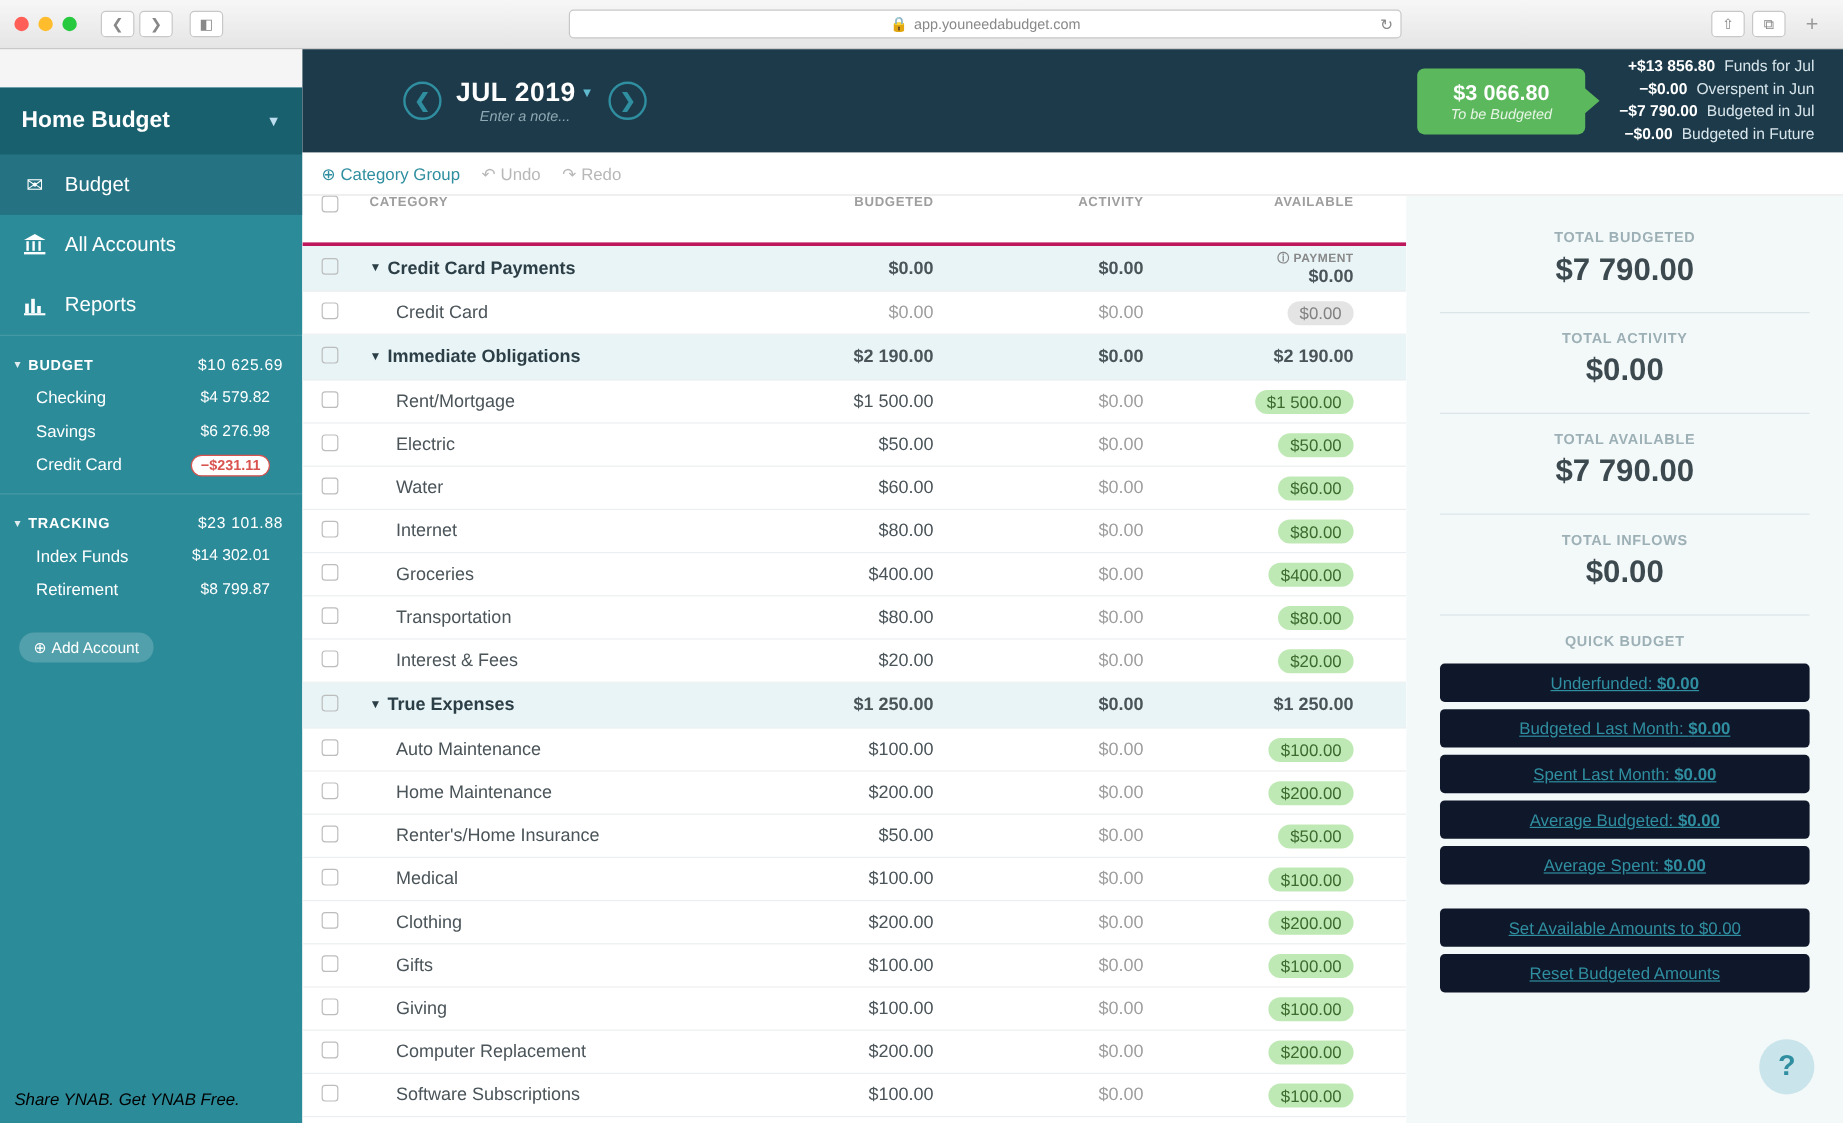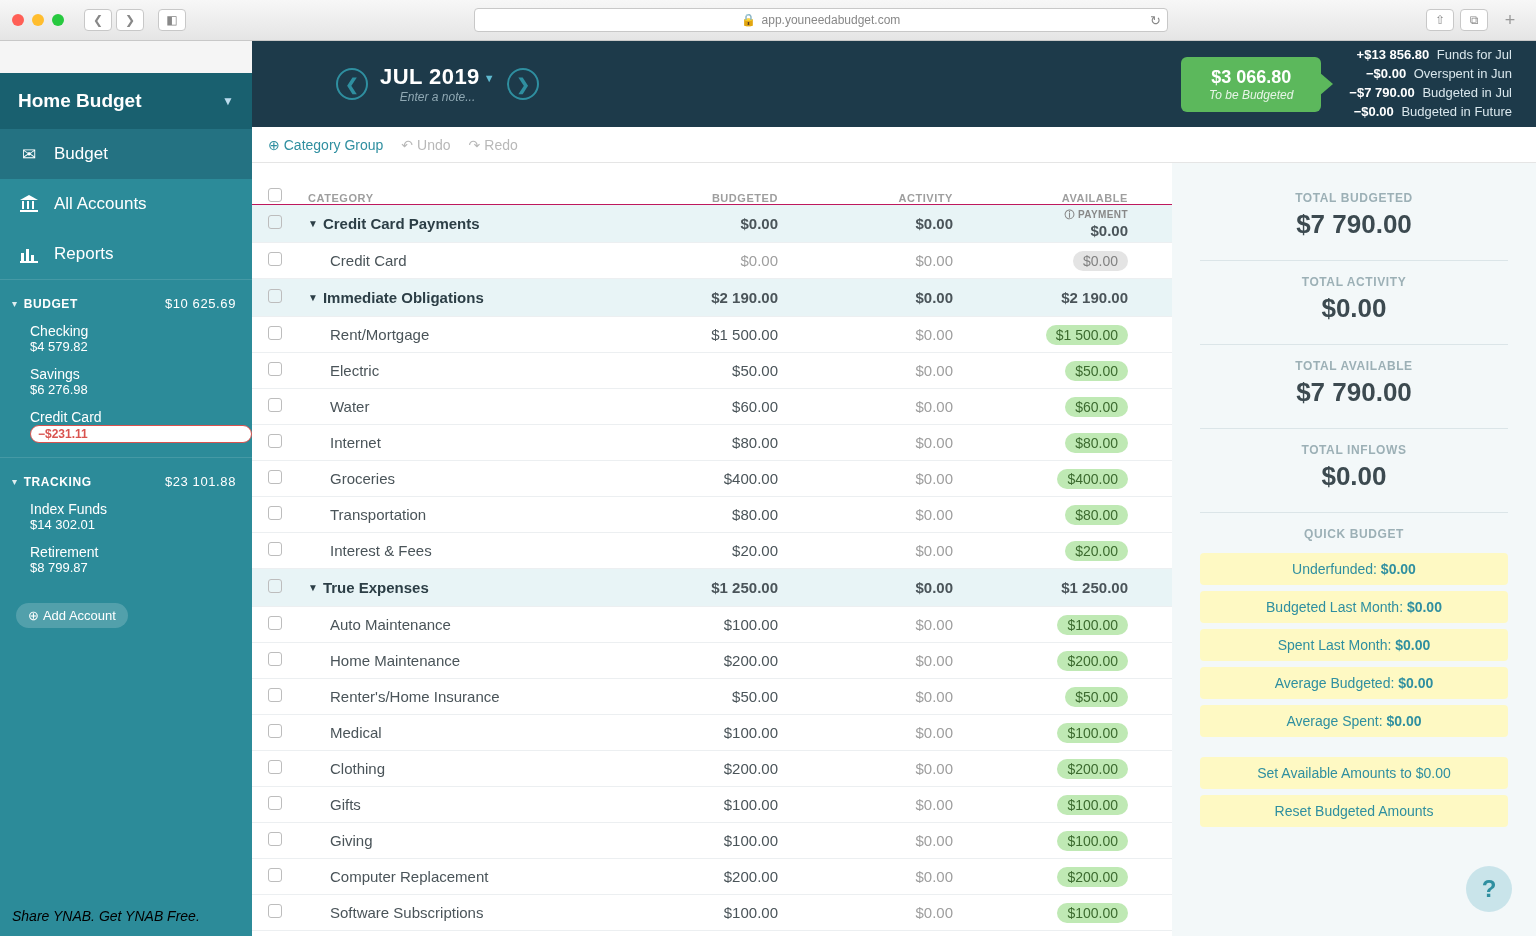--- a/index.html
+++ b/index.html
@@ -22,21 +22,21 @@
 .budget-selector h1 { font-size: 19px; font-weight: 600; }
 .budget-selector .caret { font-size: 12px; color: #bde; }
 .nav-item { height: 50px; display: flex; align-items: center; padding: 0 18px; gap: 14px; font-size: 17px; cursor: pointer; }
 .nav-item.active { background: #247282; }
 .nav-item .icon { width: 22px; display: flex; justify-content: center; }
 .accounts-sec { padding: 8px 0; border-top: 1px solid rgba(255,255,255,0.12); }
 .acct-header { display: flex; align-items: center; padding: 8px 16px 6px 12px; font-size: 12px; letter-spacing: 0.05em; cursor: pointer; }
 .acct-header .chev { font-size: 10px; margin-right: 6px; opacity: 0.85; }
 .acct-header .label { flex: 1; font-weight: 600; }
 .acct-header .amt { font-size: 13px; }
-.acct-row { display: flex; padding: 6px 0 6px 30px; font-size: 14px; cursor: pointer; flex-direction: column; }
+.acct-row { display: flex; padding: 6px 27px 6px 30px; font-size: 14px; cursor: pointer; }
 .acct-row .name { flex: 1; }
 .acct-row .amt { font-size: 13px; }
 .neg-pill { background: #fff; color: #d9534f; border-radius: 12px; padding: 1px 7px; font-size: 12px; font-weight: 600; border: 1px solid #d9534f; }
 .add-acct { margin: 14px 16px; background: rgba(255,255,255,0.18); border-radius: 14px; padding: 5px 12px; font-size: 13px; display: inline-flex; align-items: center; gap: 4px; cursor: pointer; }
 .sidebar-footer { margin-top: auto; padding: 12px 12px; font-size: 14px; color: #000000; font-style: italic; }
 .main { flex: 1; display: flex; flex-direction: column; background: #fff; }
 .header { height: 86px; background: #1d3a4a; display: flex; align-items: center; padding: 0 24px; color: #fff; }
 .month-nav { display: flex; align-items: center; gap: 12px; margin-left: 60px; }
 .nav-circle { width: 32px; height: 32px; border: 2px solid #2f8fa0; border-radius: 50%; display: flex; align-items: center; justify-content: center; color: #2f8fa0; cursor: pointer; font-size: 16px; font-weight: bold; }
 .month-title { text-align: center; }
@@ -49,21 +49,21 @@
 .tbb-amt { font-size: 18px; font-weight: 700; }
 .tbb-lbl { font-size: 12px; font-style: italic; color: rgba(255,255,255,0.85); }
 .age-block { margin-left: 28px; font-size: 13px; text-align: right; line-height: 1.45; }
 .age-block .row { white-space: nowrap; color: #d8e6ec; }
 .age-block .row b { font-weight: 700; color: #fff; margin-right: 4px; }
 .toolbar { height: 36px; border-bottom: 1px solid #e5e5e5; display: flex; align-items: center; padding: 0 16px; gap: 18px; font-size: 14px; }
 .tb-link { color: #2f8fa0; cursor: pointer; display: flex; align-items: center; gap: 4px; }
 .tb-link.muted { color: #b8b8b8; }
 .content { flex: 1; display: flex; overflow: hidden; }
 .table-wrap { flex: 1; overflow-y: auto; }
-.thead { height: 42px; display: flex; align-items: flex-end; border-bottom: 1px solid #be185d; padding: 0 16px; font-size: 11px; letter-spacing: 0.05em; color: #9e9e9e; font-weight: 600; }
+.thead { height: 42px; display: flex; align-items: flex-start; border-bottom: 3px solid #be185d; padding: 0 16px; font-size: 11px; letter-spacing: 0.05em; color: #9e9e9e; font-weight: 600; }
 .col-chk { width: 32px; }
 .col-cat { flex: 1; padding-left: 8px; }
 .col-num { width: 175px; text-align: right; padding-right: 28px; }
 .group-row, .item-row { display: flex; align-items: center; height: 36px; padding: 0 16px; border-bottom: 1px solid #eceff1; font-size: 15px; }
 .group-row { background: #e8f4f6; font-weight: 600; color: #2c3e46; height: 38px; }
 .group-row .col-cat { display: flex; align-items: center; gap: 5px; }
 .group-row .tri { font-size: 10px; }
 .item-row { color: #4a5459; }
 .item-row .col-cat { padding-left: 30px; }
 .chk { width: 14px; height: 14px; border: 1.5px solid #bdbdbd; border-radius: 3px; display: inline-block; }
@@ -71,21 +71,21 @@
 .val.muted { color: #9e9e9e; }
 .pill { display: inline-block; border-radius: 12px; padding: 2px 10px; font-size: 14px; }
 .pill.green { background: #bfe9b4; color: #3c6b2f; }
 .pill.grey { background: #e4e4e4; color: #818181; }
 .pay-ico { font-size: 10px; color: #888; letter-spacing: 0.04em; }
 .inspector { width: 364px; background: #f3f8f9; padding: 28px 28px 20px 28px; overflow-y: auto; }
 .stat { text-align: center; padding-bottom: 20px; margin-bottom: 14px; border-bottom: 1px solid #dbe5e8; }
 .stat .lbl { font-size: 12px; letter-spacing: 0.05em; color: #9cb0b6; font-weight: 600; margin-bottom: 4px; }
 .stat .amt { font-size: 26px; font-weight: 700; color: #3c4a50; }
 .qb-title { font-size: 12px; text-align: center; letter-spacing: 0.05em; color: #9cb0b6; font-weight: 600; margin: 12px 0; }
-.qb-btn { background: #fef9c3; color: #2f8fa0; border-radius: 4px; padding: 8px; text-align: center; font-size: 14px; margin-bottom: 6px; cursor: pointer; }
+.qb-btn { background: #0f172a; color: #2f8fa0; border-radius: 4px; padding: 8px; text-align: center; font-size: 14px; margin-bottom: 6px; cursor: pointer; text-decoration: underline; }
 .qb-btn b { font-weight: 700; }
 .help-fab { position: absolute; right: 24px; bottom: 24px; width: 46px; height: 46px; border-radius: 50%; background: #c9e4ea; color: #2f8fa0; display: flex; align-items: center; justify-content: center; font-size: 24px; font-weight: 600; cursor: pointer; }
 .group-row .col-num, .item-row .col-num { font-variant-numeric: tabular-nums; }
 </style>
 </head>
 <body>
 
 <div class="browser-chrome">
   <div class="traffic-lights">
     <div class="light red"></div>

